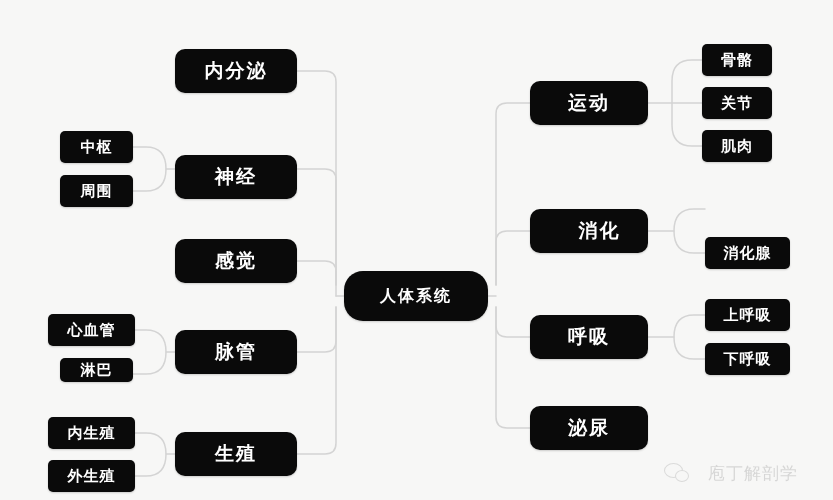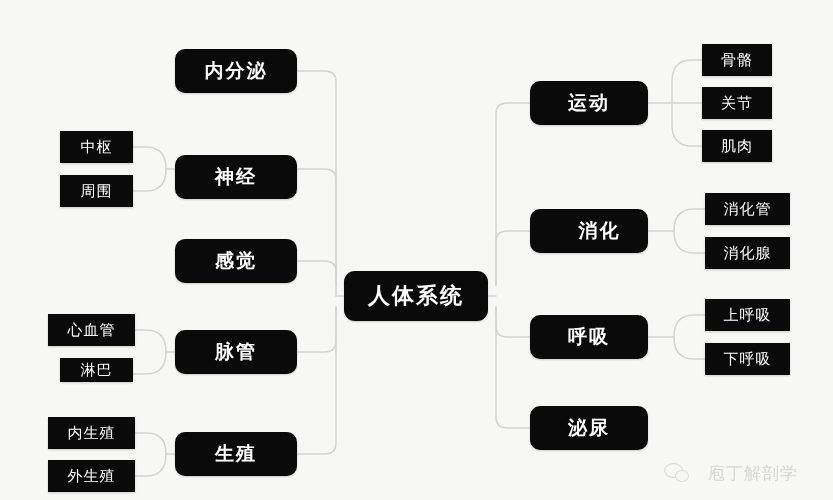--- a/index.html
+++ b/index.html
@@ -34,35 +34,35 @@
     display: flex;
     align-items: center;
     justify-content: center;
     box-sizing: border-box;
     text-align: center;
     letter-spacing: 1px;
     white-space: nowrap;
     box-shadow: 0 1px 2px rgba(0,0,0,0.18);
   }
   .node.root {
-    border-radius: 11px;
-    font-size: 22px;
+    border-radius: 19px;
+    font-size: 16px;
     font-weight: bold;
     letter-spacing: 2px;
   }
   .node.branch {
     border-radius: 10px;
     font-size: 19px;
     font-weight: bold;
     letter-spacing: 2px;
   }
   .node.leaf {
-    border-radius: 0;
+    border-radius: 5px;
     font-size: 15px;
-    font-weight: normal;
+    font-weight: bold;
     letter-spacing: 1px;
   }
   #watermark {
     position: absolute;
     display: flex;
     align-items: center;
     gap: 18px;
     opacity: 0.30;
     user-select: none;
   }
@@ -168,21 +168,20 @@
   <div class="node branch" style="left:530px; top:406px; width:118px; height:44px;">泌尿</div>
 
   <div class="node branch" style="left:530px; top:315px; width:118px; height:44px;">呼吸</div>
 
   <div class="node leaf" style="left:702px; top:44px; width:70px; height:32px;">骨骼</div>
 
   <div class="node leaf" style="left:702px; top:87px; width:70px; height:32px;">关节</div>
 
   <div class="node leaf" style="left:702px; top:130px; width:70px; height:32px;">肌肉</div>
 
-  <div class="node leaf" style="left:705px; top:193px; width:85px; height:32px;">消化管</div>
 
   <div class="node leaf" style="left:705px; top:237px; width:85px; height:32px;">消化腺</div>
 
   <div class="node leaf" style="left:705px; top:299px; width:85px; height:32px;">上呼吸</div>
 
   <div class="node leaf" style="left:705px; top:343px; width:85px; height:32px;">下呼吸</div>
 
   <div id="watermark" style="left:664px; top:462px;">
     <span class="wm-logo">
       <span class="bub b1"></span>

